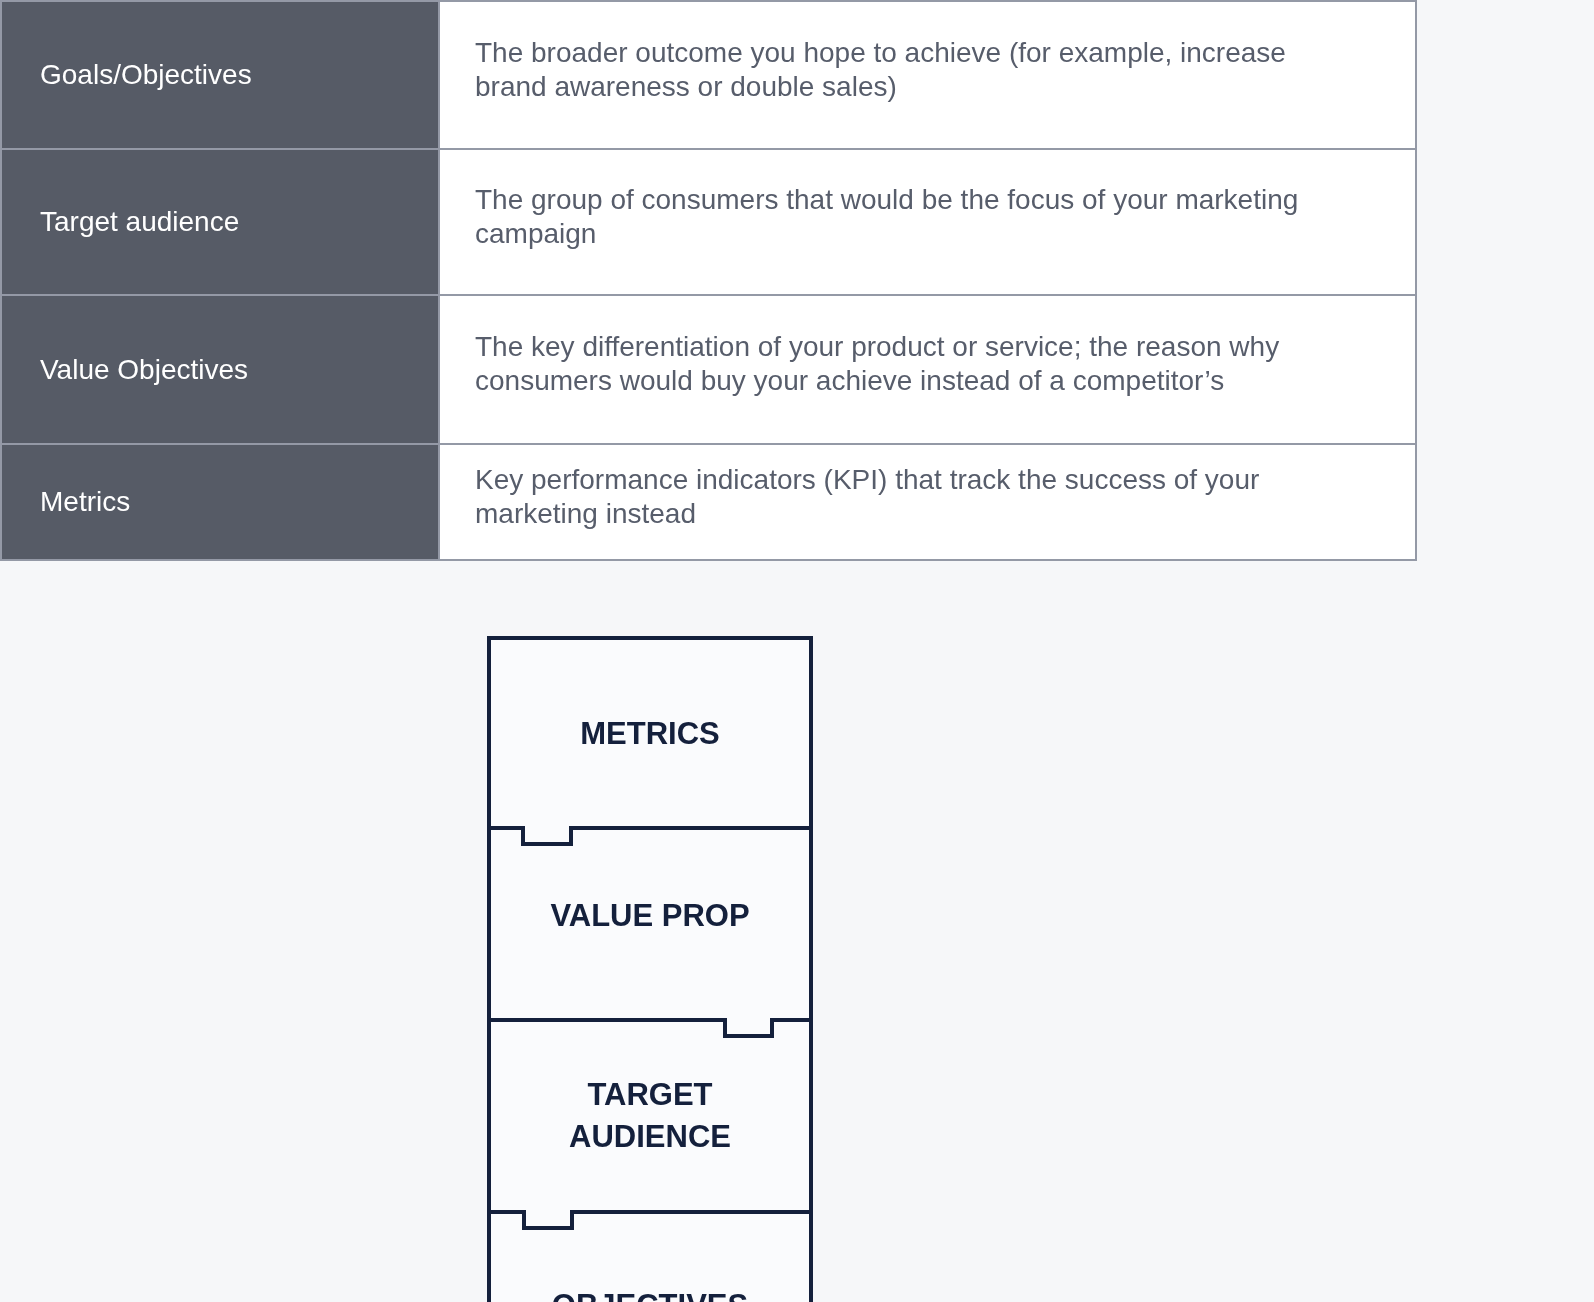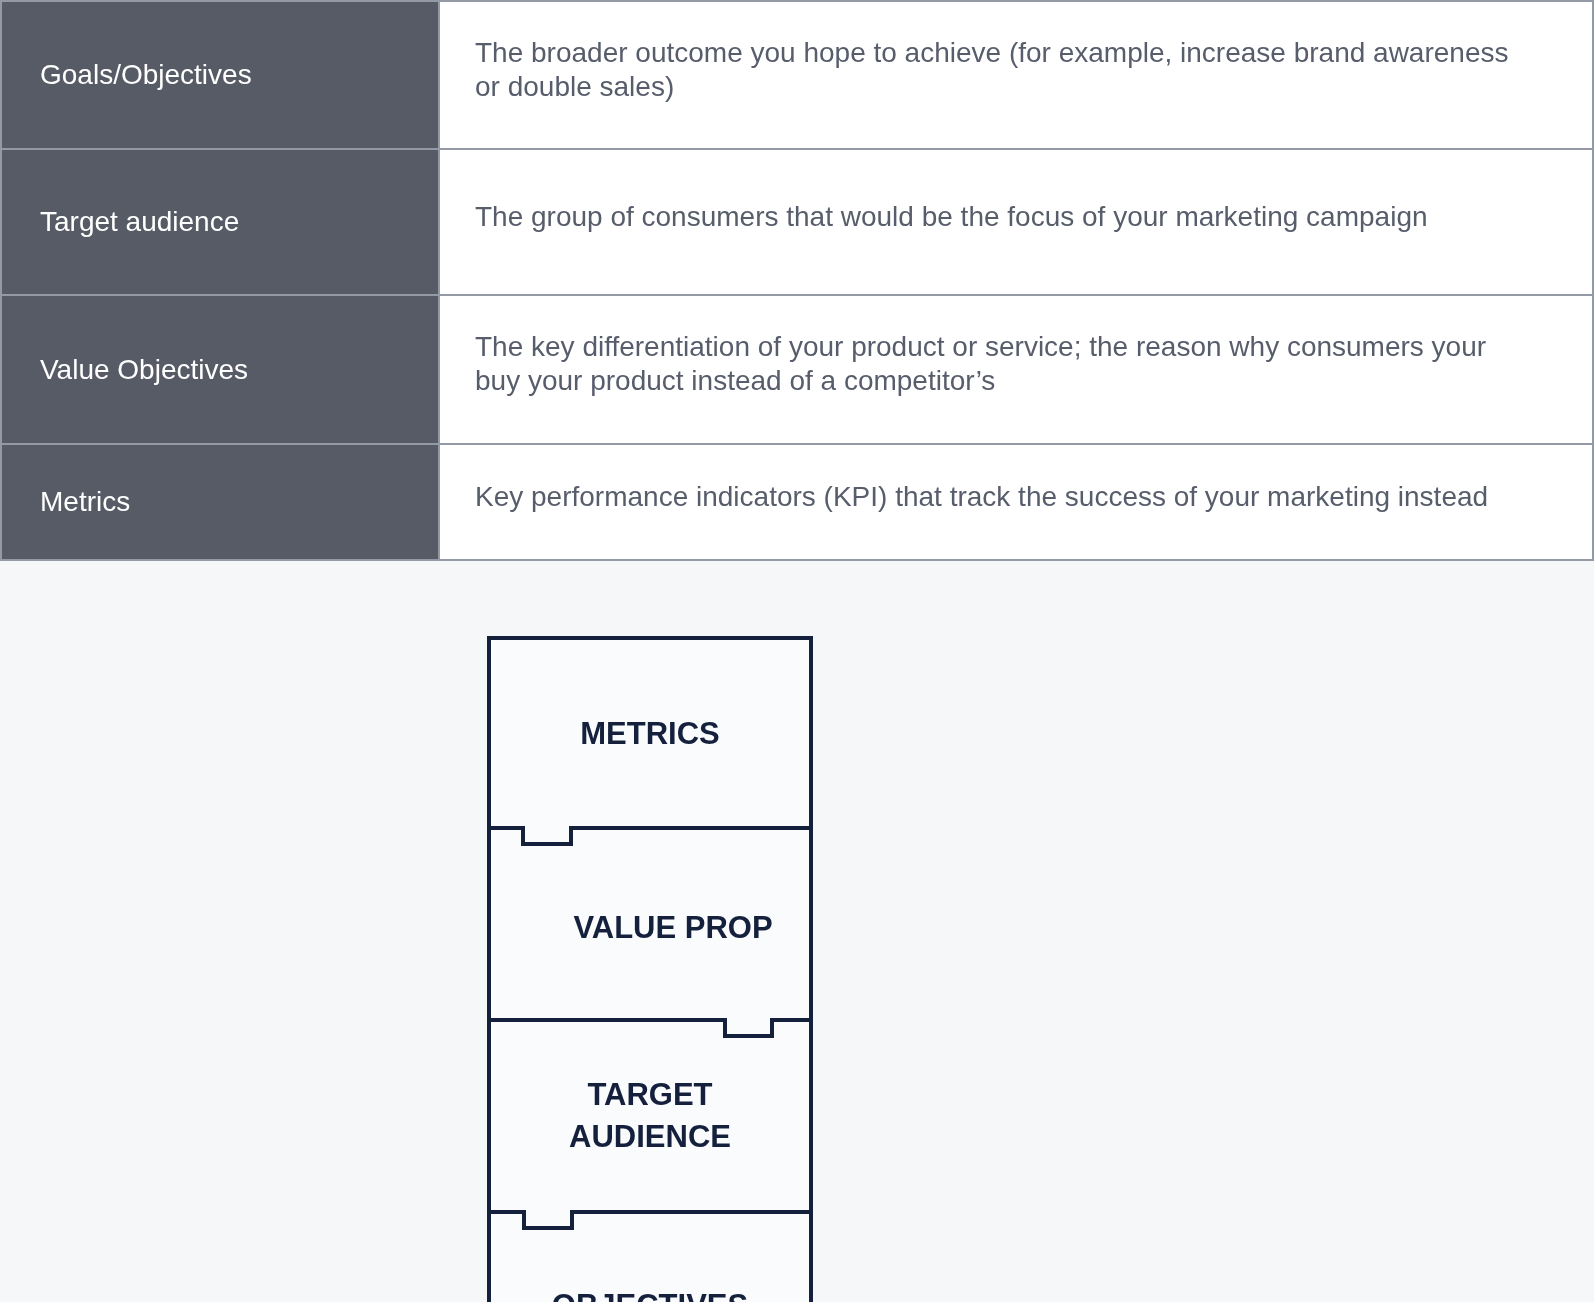--- a/index.html
+++ b/index.html
@@ -7,21 +7,21 @@
     padding: 0;
     width: 1594px;
     height: 1302px;
     background: #f6f7f9;
     font-family: "Liberation Sans", sans-serif;
     overflow: hidden;
   }
 
   
   table.def-table {
-    width: 1594px;
+    width: 1417px;
     border-collapse: collapse;
     table-layout: fixed;
     background: #8b5cf6;
   }
   table.def-table td {
     border: 2px solid #9499a6;
     vertical-align: middle;
   }
   td.label-cell {
     width: 314px;
@@ -73,40 +73,40 @@
   .diagram-label span {
     display: block;
     width: 280px;
     text-align: center;
     font-size: 31px;
     font-weight: bold;
     line-height: 1.35;
     color: #14203c;
   }
   .dl-1 { top: 4px;   height: 188px; }
-  .dl-2 { top: 196px; height: 192px; justify-content: flex-end; }
+  .dl-2 { top: 184px; height: 192px; }
   .dl-3 { top: 384px; height: 192px; }
   .dl-4 { top: 576px; height: 188px; }
 </style>
 </head>
 <body>
 
 <table class="def-table">
   <tbody>
     <tr class="row-1">
       <td class="label-cell">Goals/Objectives</td>
       <td class="desc-cell">The broader outcome you hope to achieve (for example, increase brand awareness or double sales)</td>
     </tr>
     <tr class="row-2">
       <td class="label-cell">Target audience</td>
       <td class="desc-cell">The group of consumers that would be the focus of your marketing campaign</td>
     </tr>
     <tr class="row-3">
       <td class="label-cell">Value Objectives</td>
-      <td class="desc-cell">The key differentiation of your product or service; the reason why consumers your buy your product instead of a competitor’s</td>
+      <td class="desc-cell">The key differentiation of your product or service; the reason why consumers would buy your achieve instead of a competitor’s</td>
     </tr>
     <tr class="row-4">
       <td class="label-cell">Metrics</td>
       <td class="desc-cell">Key performance indicators (KPI) that track the success of your marketing instead</td>
     </tr>
   </tbody>
 </table>
 
 <div class="diagram-area">
   <div class="stack-diagram">

